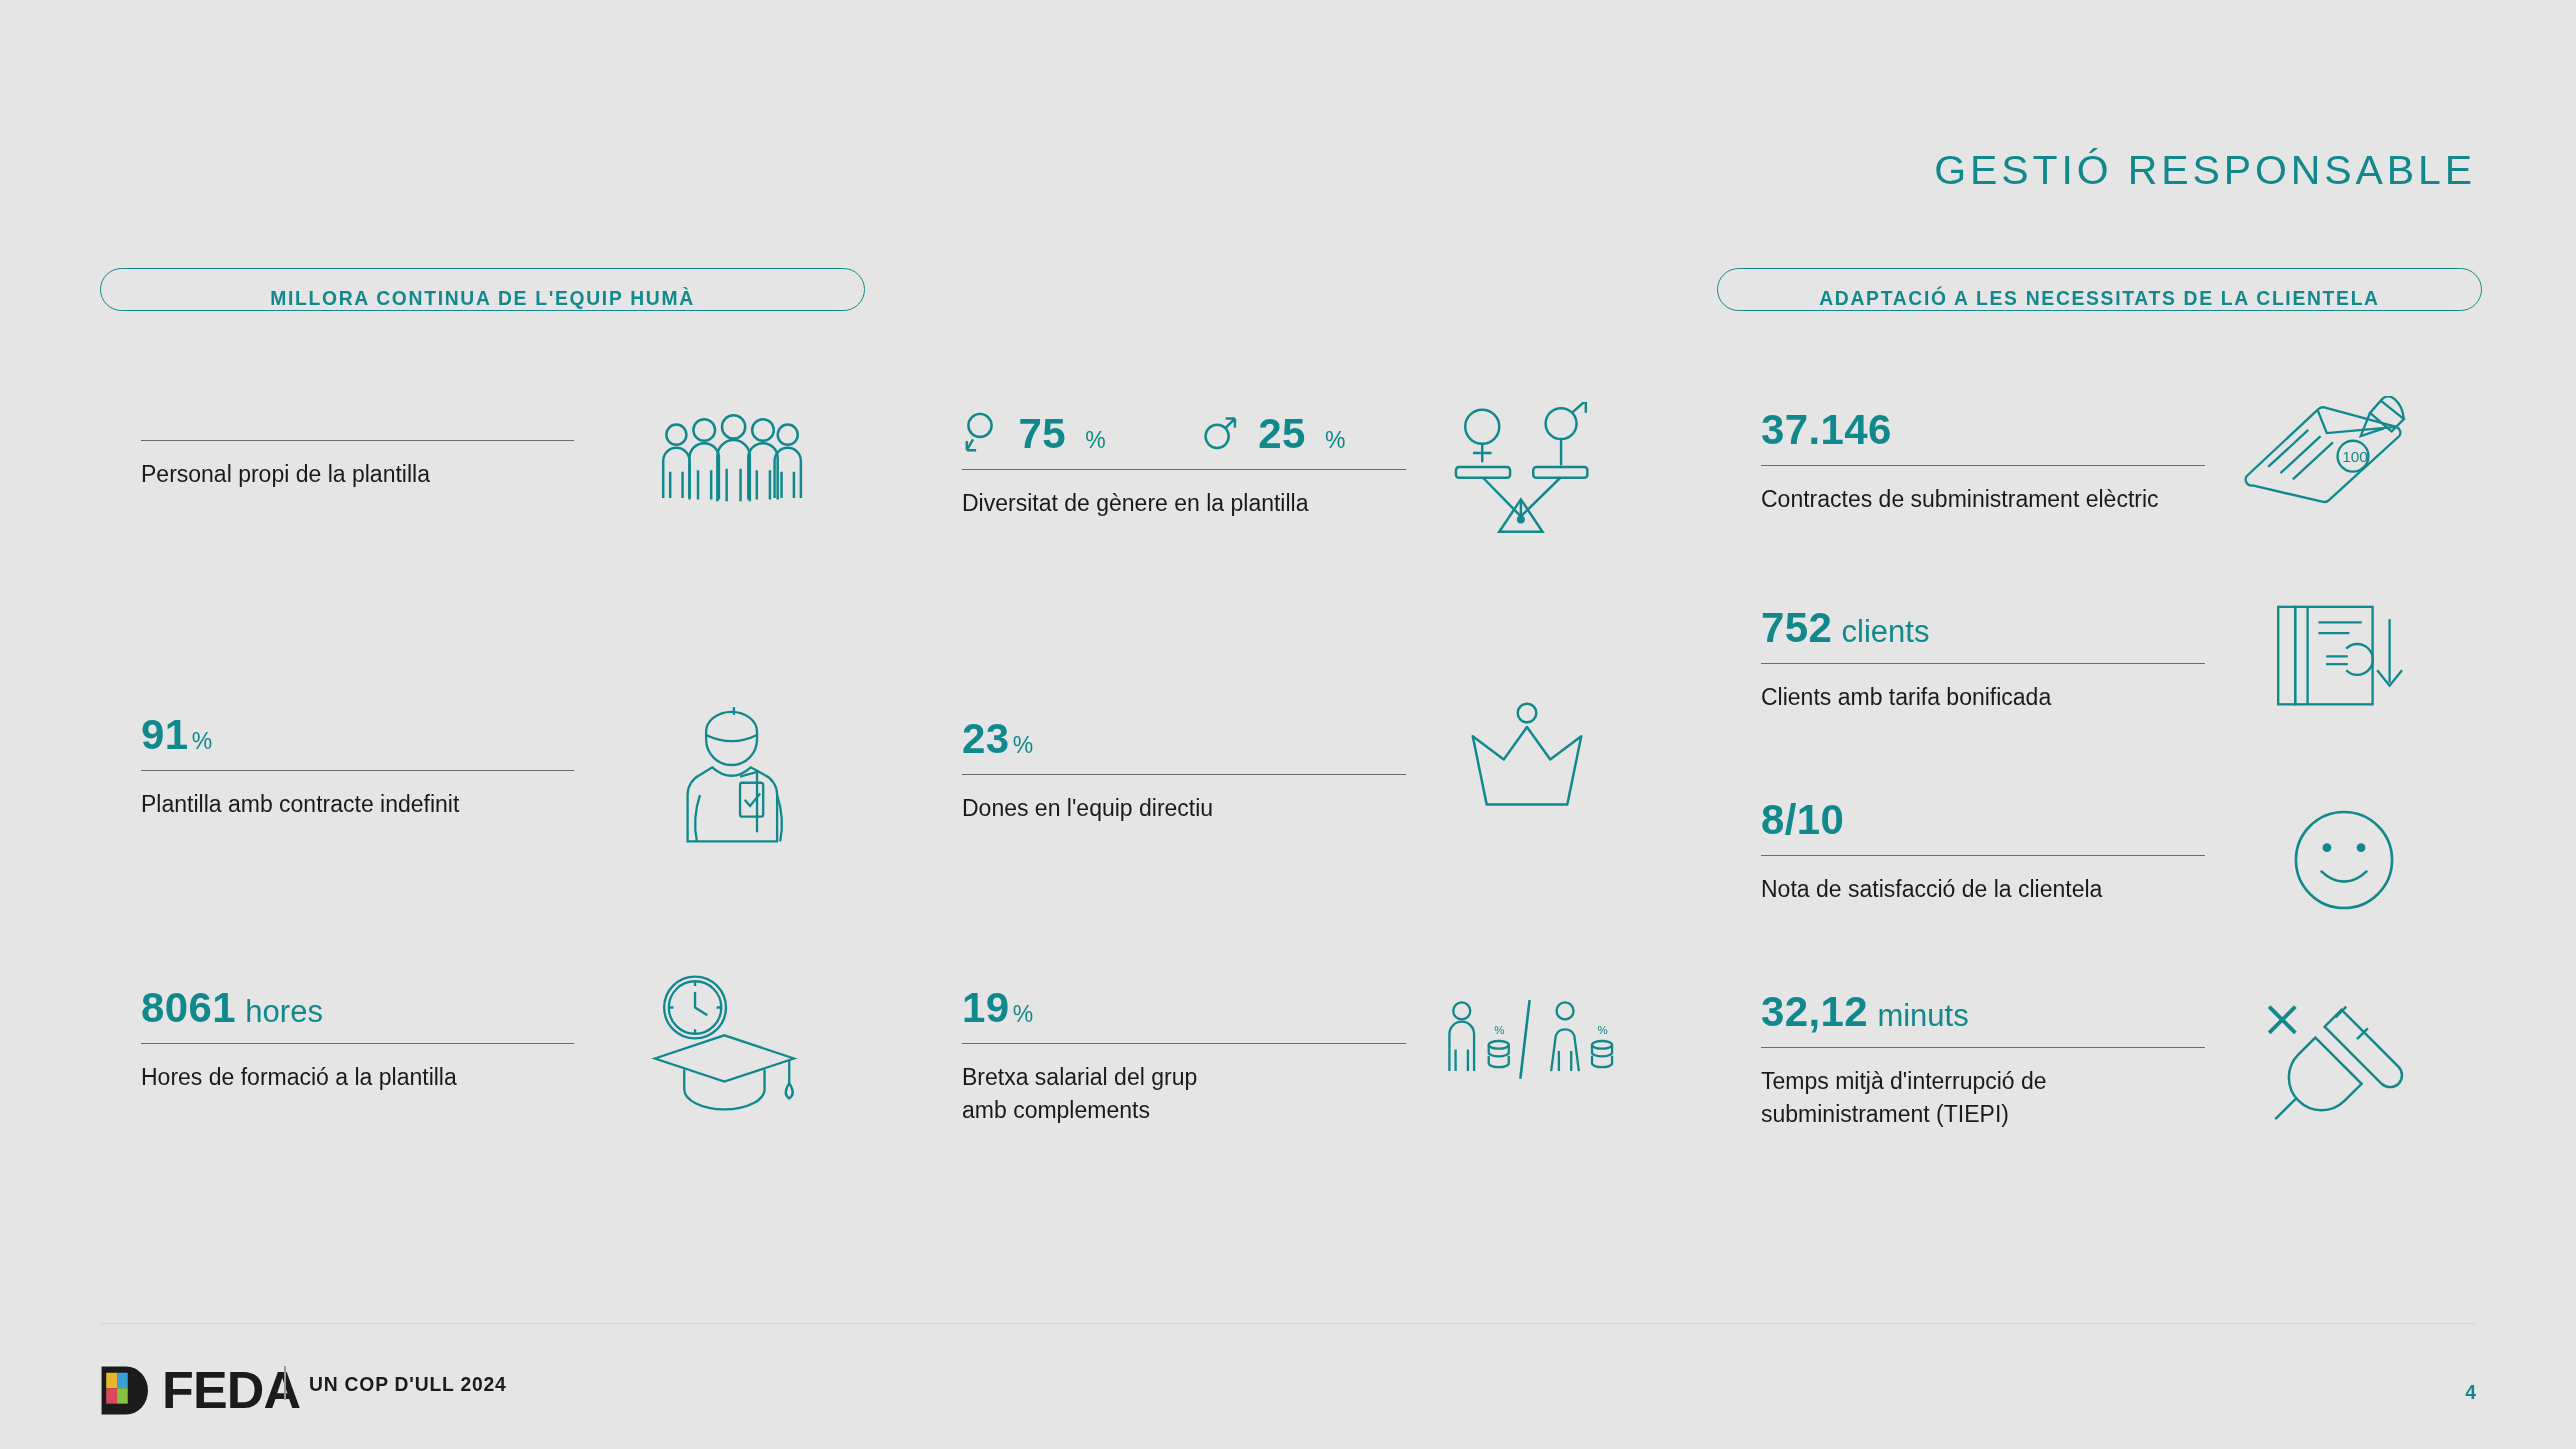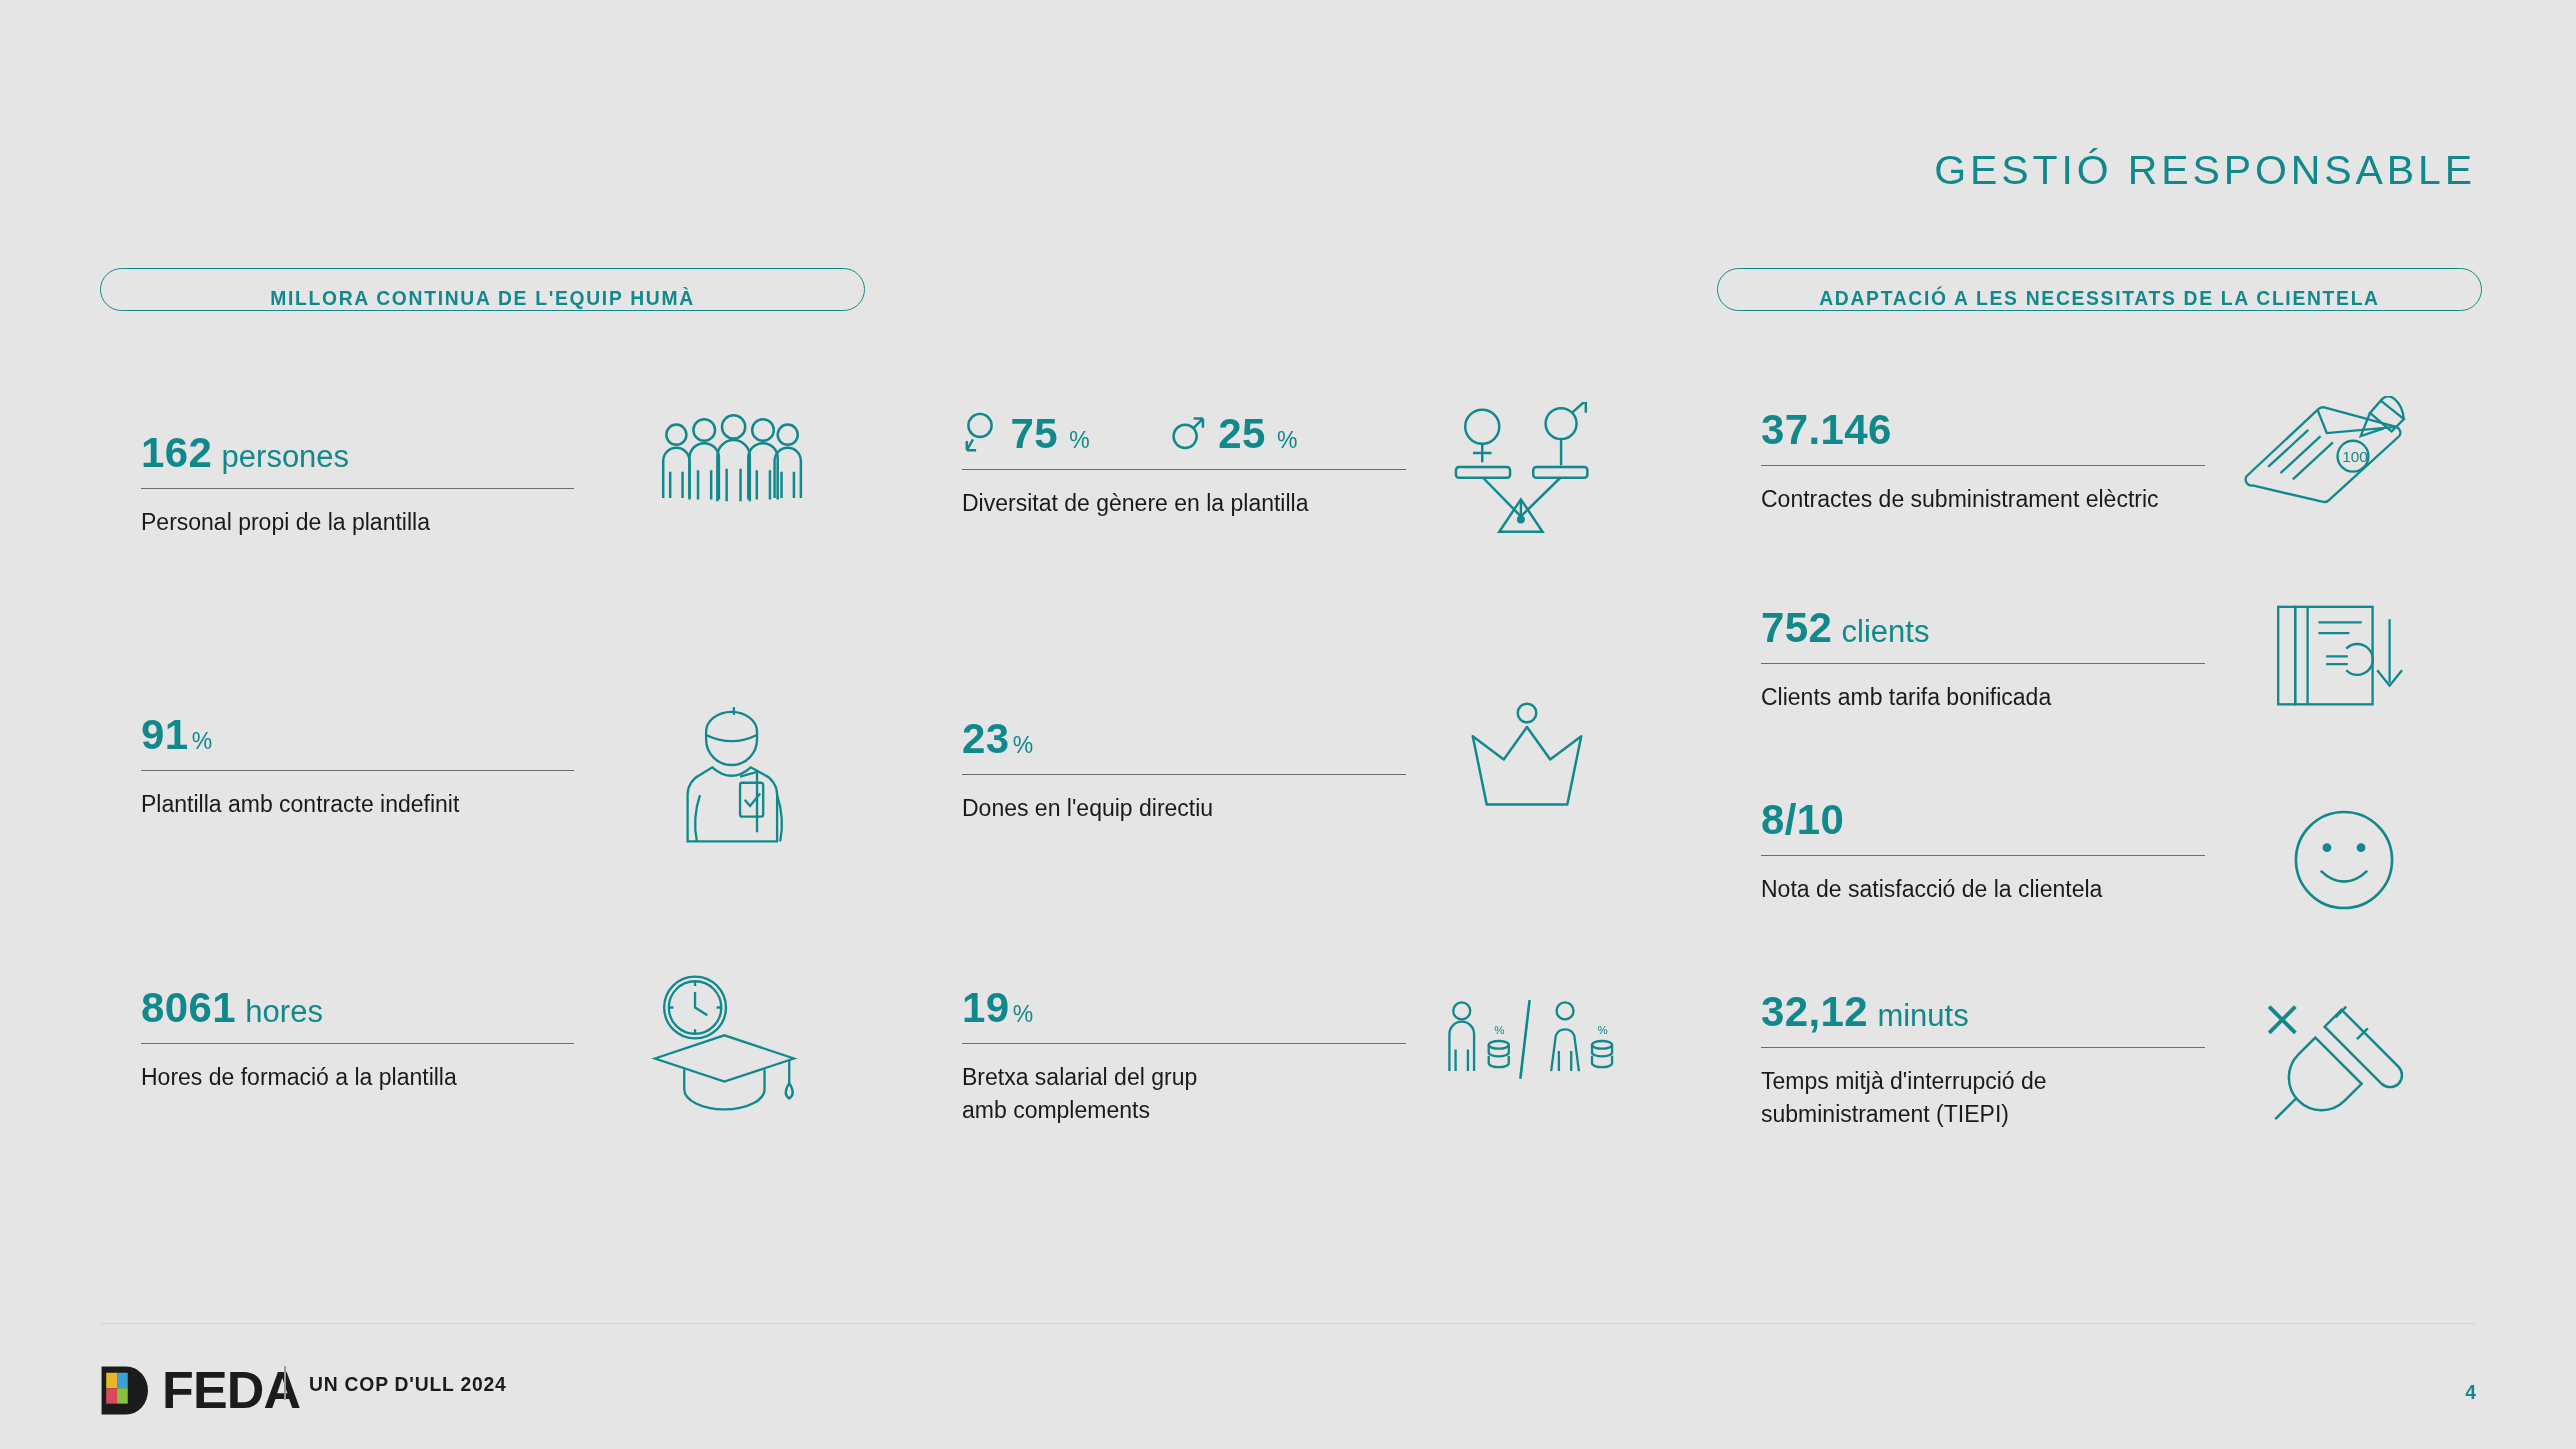--- a/index.html
+++ b/index.html
@@ -80,21 +80,21 @@
     margin-top: 10.8px;
   }
   .metric .caption {
     margin-top: 17px;
     font-size: 23px;
     line-height: 1.45;
     color: #1a1a1a;
     font-weight: 400;
   }
   .metric.dual .value-row {
-    gap: 8px;
+    gap: 16px;
   }
   .pairgap { width: 66px; display:inline-block; }
 
   
   .w-560 { width: 433px; }
   .w-575 { width: 444px; }
 
   
   .icon-box {
     position: absolute;
@@ -163,24 +163,20 @@
   <div class="slide-title">GESTIÓ RESPONSABLE</div>
 
   <div class="pill" id="pill-left">
     <span>MILLORA CONTINUA DE L'EQUIP HUMÀ</span>
   </div>
   <div class="pill" id="pill-right">
     <span>ADAPTACIÓ A LES NECESSITATS DE LA CLIENTELA</span>
   </div>
 
   <div class="metric w-560" style="left:141px; top:429px;">
-    <div class="value-row">
-      <span class="value">162</span>
-      <span class="unit">persones</span>
-    </div>
     <div class="rule"></div>
     <div class="caption">Personal propi de la plantilla</div>
   </div>
   <div class="icon-box" style="left:653px; top:413px;">
     <svg width="155" height="116" viewBox="0 0 200 150" fill="none" stroke="#11898c" stroke-width="3.2">
       <circle cx="30" cy="28" r="13"></circle>
         <path d="M13 110 V62 a17 17 0 0 1 17-17 a17 17 0 0 1 17 17 V110"></path>
         <path d="M22 76 V110 M38 76 V110"></path>
       <circle cx="66" cy="22" r="14"></circle>
         <path d="M47 112 V58 a19 19 0 0 1 19-19 a19 19 0 0 1 19 19 V112"></path>

